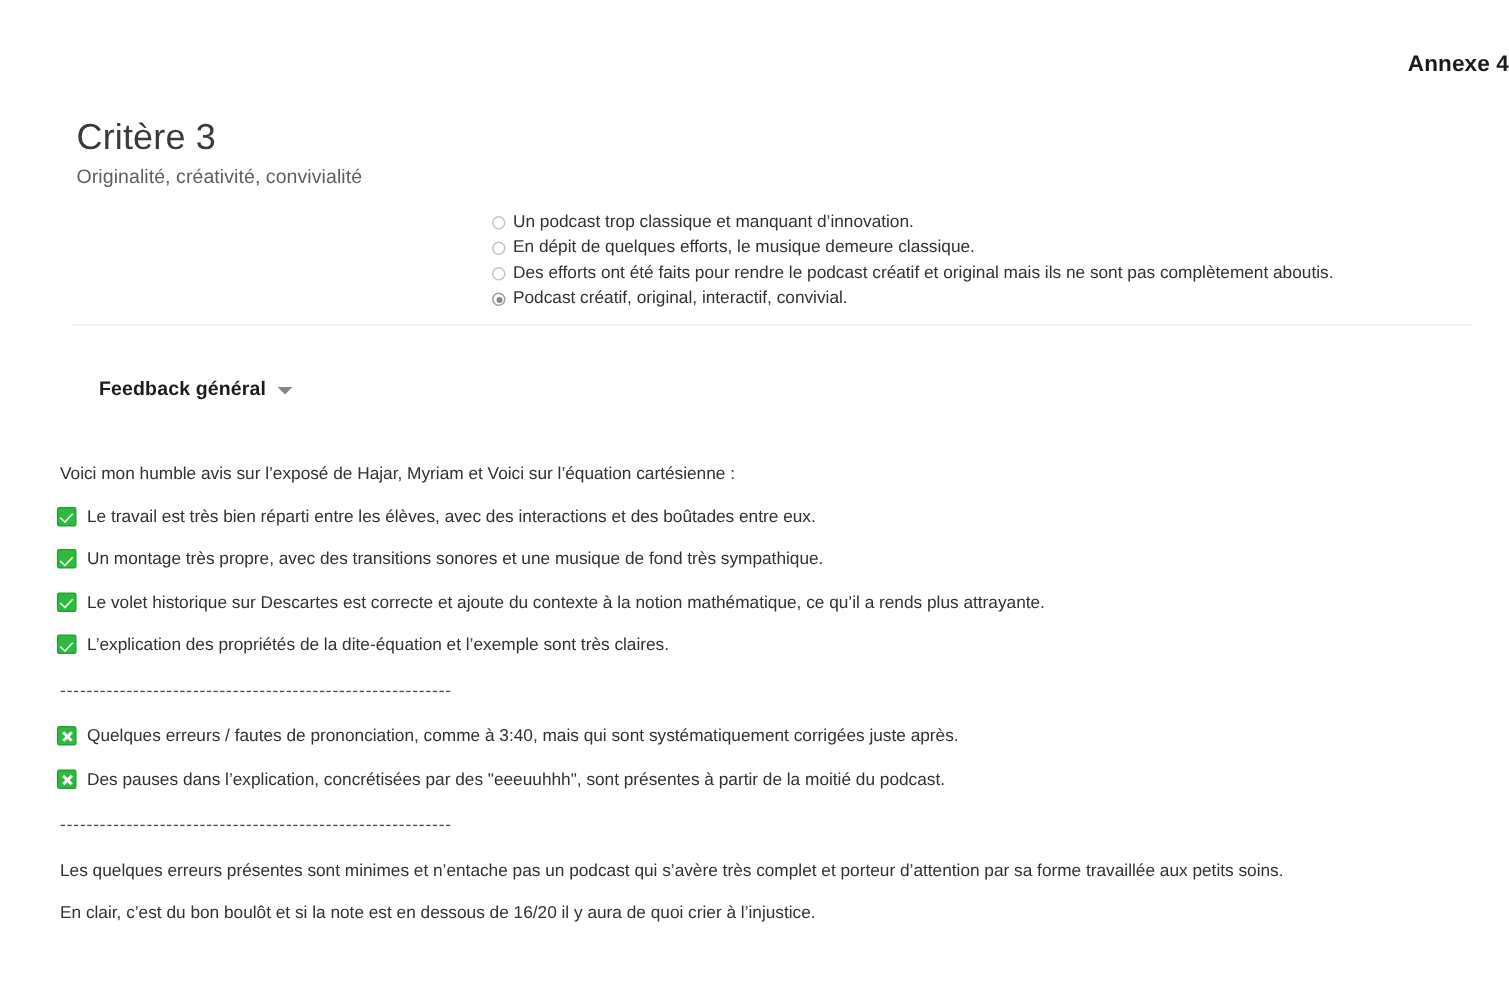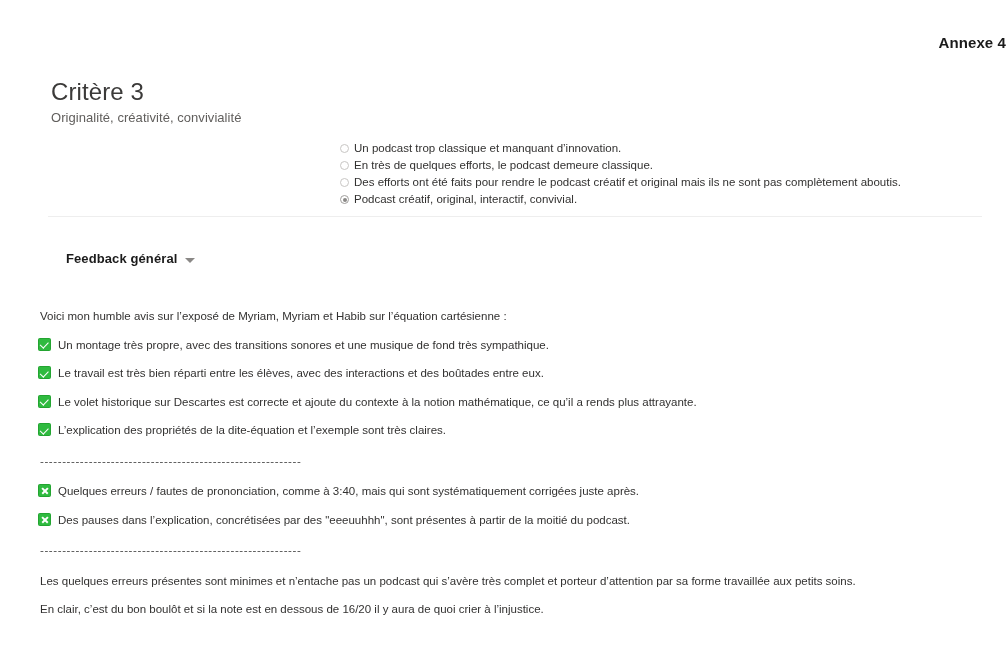--- a/index.html
+++ b/index.html
@@ -52,21 +52,21 @@
     left: 51px;
     top: 32px;
     font-size: 13px;
     font-weight: 400;
     color: #605e5c;
     letter-spacing: 0.05px;
   }
 
   .options-list {
     position: absolute;
-    left: 340px;
+    left: 328px;
     top: 62px;
     width: 600px;
   }
   .option-row {
     display: flex;
     align-items: flex-start;
     height: 17px;
     margin-bottom: 0px;
   }
   .radio {
@@ -222,21 +222,21 @@
 
   <div class="options-list">
 
     <div class="option-row">
       <span class="radio"></span>
       <span class="option-label">Un podcast trop classique et manquant d’innovation.</span>
     </div>
 
     <div class="option-row">
       <span class="radio"></span>
-      <span class="option-label">En très de quelques efforts, le podcast demeure classique.</span>
+      <span class="option-label">En dépit de quelques efforts, le musique demeure classique.</span>
     </div>
 
     <div class="option-row">
       <span class="radio"></span>
       <span class="option-label">Des efforts ont été faits pour rendre le podcast créatif et original mais ils ne sont pas complètement aboutis.</span>
     </div>
 
     <div class="option-row">
       <span class="radio checked"></span>
       <span class="option-label">Podcast créatif, original, interactif, convivial.</span>
@@ -247,34 +247,34 @@
 
 <div class="divider"></div>
 
 <div class="feedback-header">
   <span class="feedback-title">Feedback général</span>
   <span class="chevron-down"></span>
 </div>
 
 <div class="feedback-body">
 
-  <div class="fb-line plain">Voici mon humble avis sur l’exposé de Myriam, Myriam et Habib sur l’équation cartésienne :</div>
+  <div class="fb-line plain">Voici mon humble avis sur l’exposé de Hajar, Myriam et Voici sur l’équation cartésienne :</div>
+
+  <div class="fb-line">
+    <span class="mark mark-check"></span>
+    <span>Le travail est très bien réparti entre les élèves, avec des interactions et des boûtades entre eux.</span>
+  </div>
 
   <div class="fb-line">
     <span class="mark mark-check"></span>
     <span>Un montage très propre, avec des transitions sonores et une musique de fond très sympathique.</span>
   </div>
 
   <div class="fb-line">
     <span class="mark mark-check"></span>
-    <span>Le travail est très bien réparti entre les élèves, avec des interactions et des boûtades entre eux.</span>
-  </div>
-
-  <div class="fb-line">
-    <span class="mark mark-check"></span>
     <span>Le volet historique sur Descartes est correcte et ajoute du contexte à la notion mathématique, ce qu’il a rends plus attrayante.</span>
   </div>
 
   <div class="fb-line">
     <span class="mark mark-check"></span>
     <span>L’explication des propriétés de la dite-équation et l’exemple sont très claires.</span>
   </div>
 
   <div class="gap-small"></div>
 

